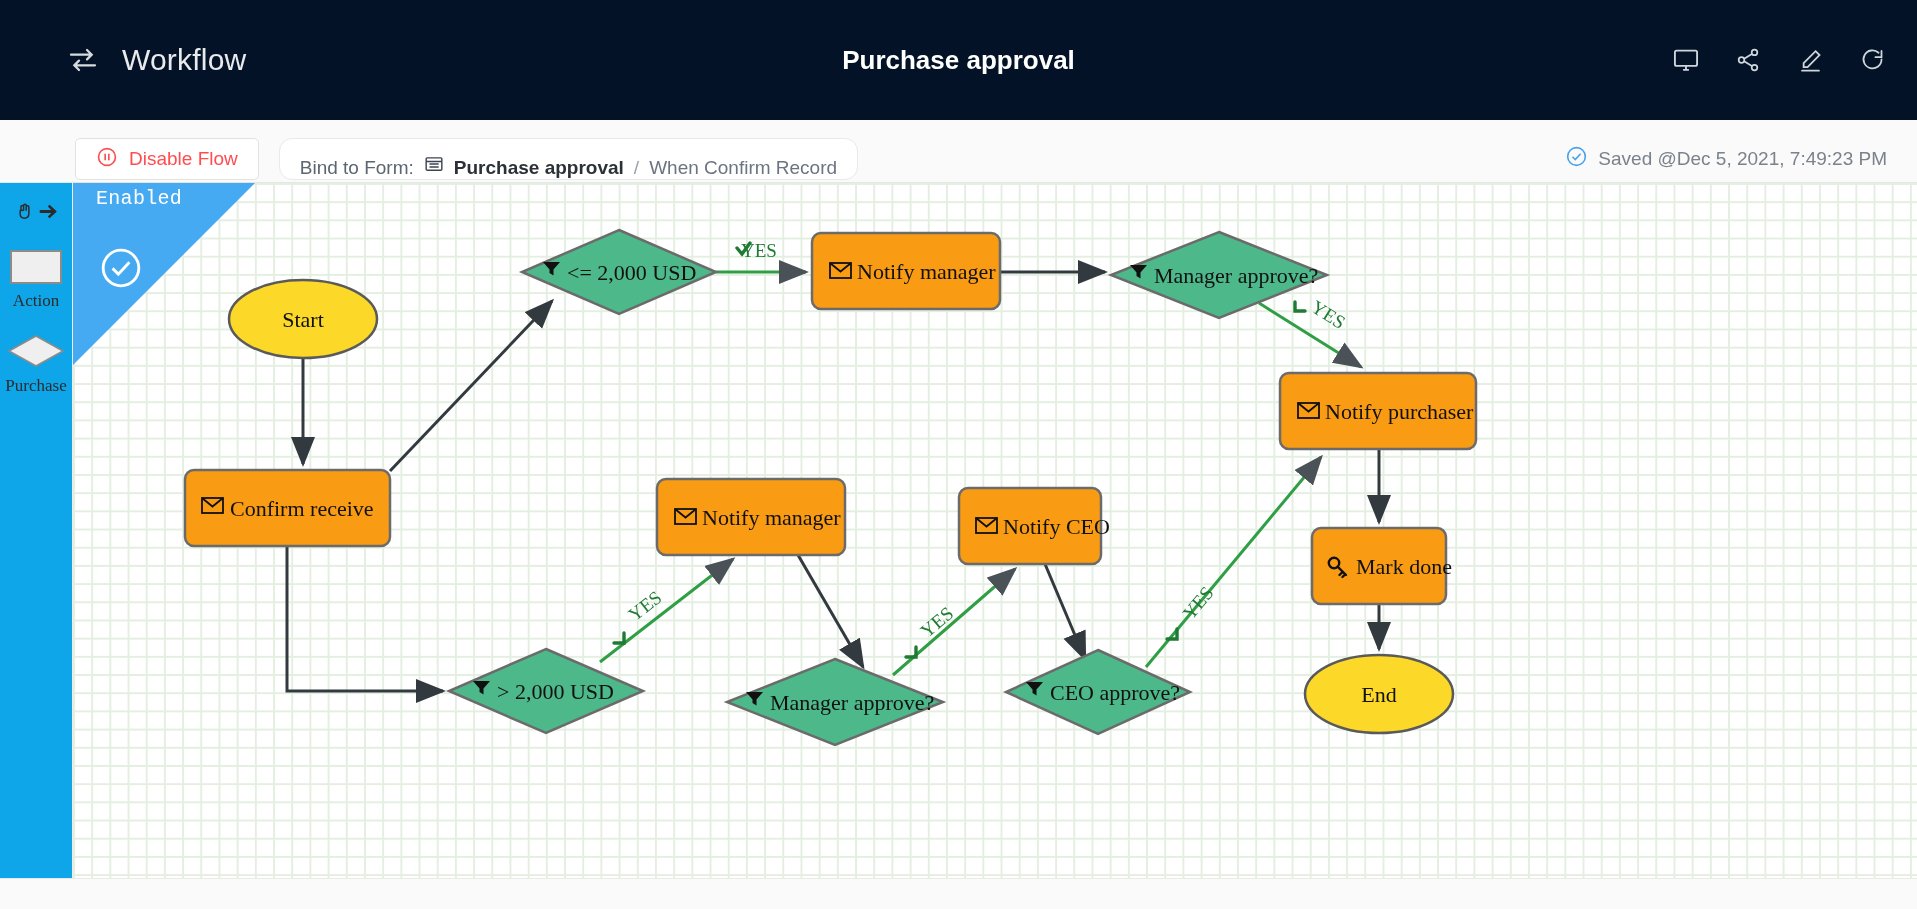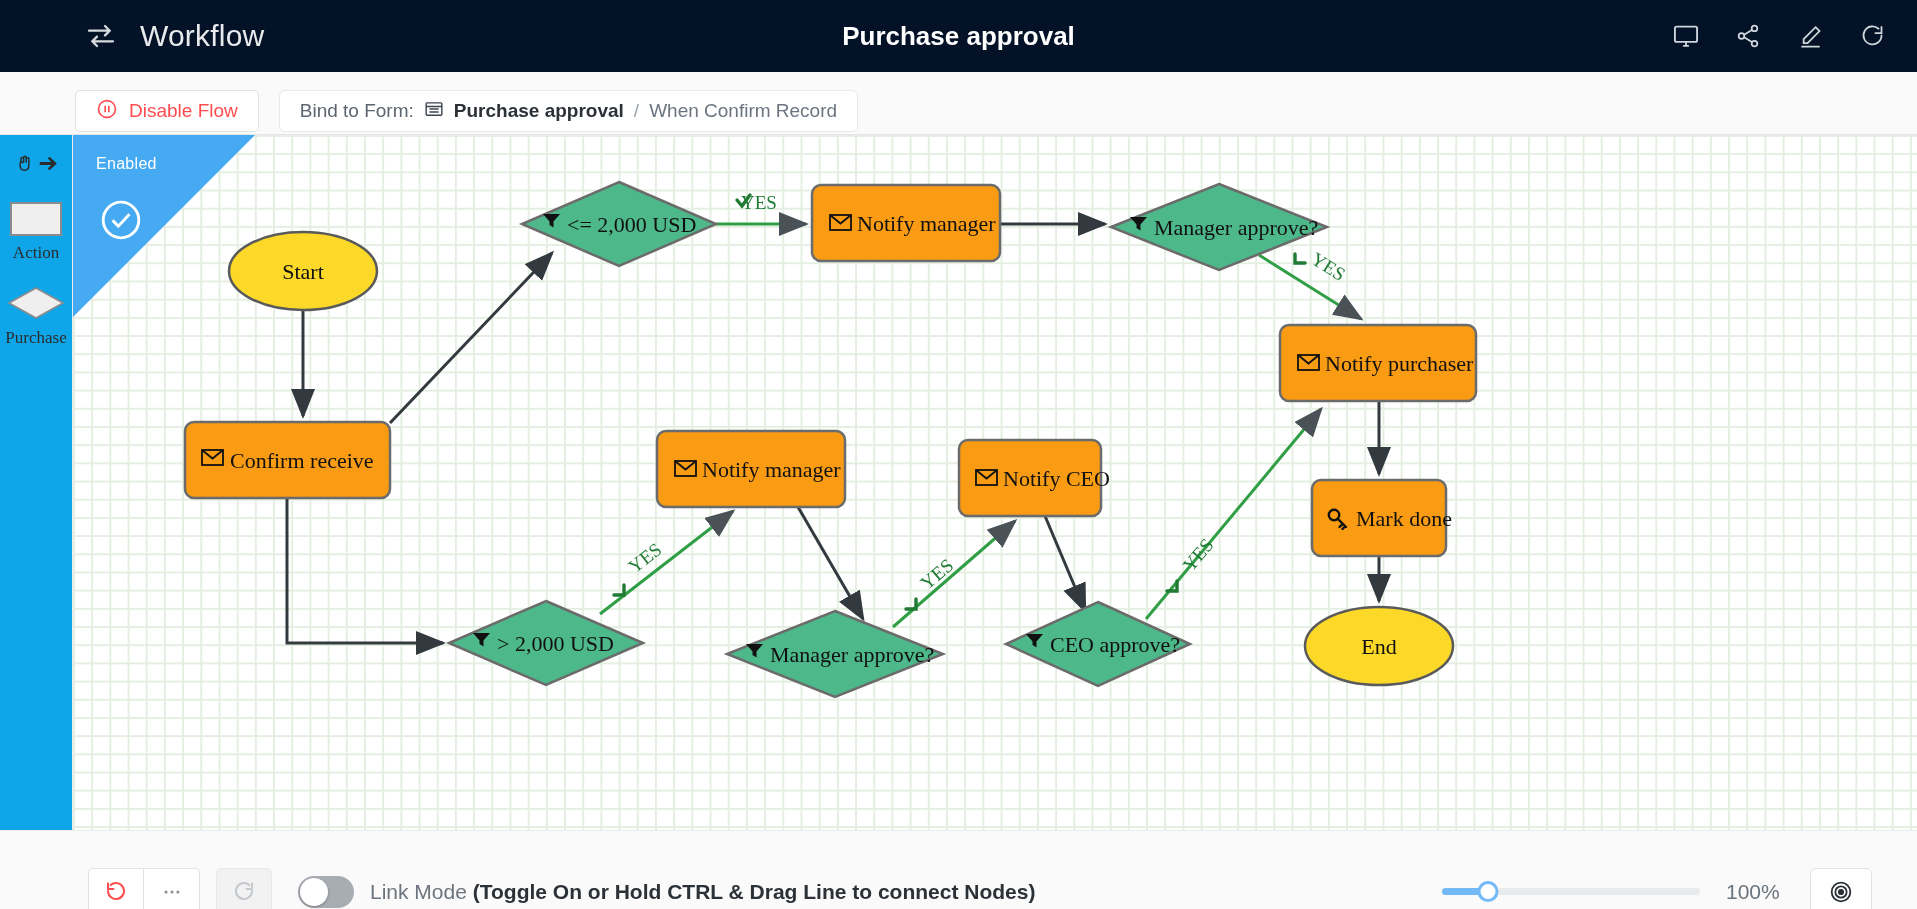--- a/index.html
+++ b/index.html
@@ -5,25 +5,25 @@
   * { box-sizing: border-box; margin: 0; padding: 0; }
   html, body {
     width: 1917px; height: 909px;
     font-family: "Liberation Sans", sans-serif;
     background: #ffffff;
     overflow: hidden;
   }
 
   
   .header {
-    height: 72px;
+    height: 120px;
     background: #031226;
     display: flex;
     align-items: center;
-    padding: 0 30px 0 84px;
+    padding: 0 30px 0 66px;
     position: relative;
   }
   .hdr-left { display: flex; align-items: center; gap: 22px; }
   .hdr-logo { width: 34px; height: 34px; color: #d7dbe0; display:flex; align-items:center; justify-content:center; }
   .hdr-title-app {
     font-size: 30px; color: #e8eaed; font-weight: 400; letter-spacing: .2px;
   }
   .hdr-center {
     position: absolute; left: 0; right: 0; text-align: center;
     font-size: 26px; font-weight: bold; color: #ffffff; pointer-events: none;
@@ -42,22 +42,22 @@
     display: flex; align-items: center; padding: 16px 30px 0 75px;
     border-bottom: 1px solid #e6e6e6;
     position: relative;
   }
   .btn-disable {
     height: 42px; background: #fff; border: 1px solid #e2e2e2; border-radius: 5px;
     display: flex; align-items: center; gap: 11px; padding: 0 20px;
     color: #ff4d4f; font-size: 19px; cursor: pointer;
   }
   .bind-box {
-    height: 42px; background: #fff; border: 1px solid #e9e9e9; border-radius: 6px;
-    display: flex; align-items: center; gap: 10px; padding: 0 20px;
+    height: 42px; background: #fff; border: 1px solid #e9e9e9; border-radius: 13px;
+    display: flex; align-items: flex-end; gap: 10px; padding: 0 20px;
     margin-left: 20px; font-size: 19px; color: #5c6570; cursor: pointer;
   }
   .bind-form-name { font-weight: bold; color: #2c3138; }
   .bind-sep { color: #9aa1a9; }
   .bind-trigger { color: #6b7480; }
   .saved {
     margin-left: auto; display: flex; align-items: center; gap: 10px;
     font-size: 19px; color: #7a828b;
   }
 
@@ -86,22 +86,22 @@
   }
   .enabled-banner {
     position: absolute; top: 0; left: 0; width: 182px; height: 182px;
     pointer-events: none; z-index: 5;
   }
   .enabled-banner .tri {
     position: absolute; top: 0; left: 0; width: 0; height: 0;
     border-top: 182px solid #45aaf2; border-right: 182px solid transparent;
   }
   .enabled-label {
-    position: absolute; top: 20px; left: 23px; color: #fff;
-    font-size: 16px; letter-spacing: .3px;
+    position: absolute; top: 4px; left: 23px; color: #fff;
+    font-size: 20px; letter-spacing: .3px; font-family: Liberation Mono, monospace;
   }
   .enabled-check { position: absolute; top: 62px; left: 25px; }
 
   svg.flow { position: absolute; inset: 0; width: 100%; height: 100%; z-index: 3; }
   .node-label { font-family: "Liberation Serif", serif; font-size: 22px; fill: #111; }
   .edge-label { font-family: "Liberation Serif", serif; font-size: 19px; fill: #1f7a33; }
   .node-rect { fill: #f99b13; stroke: #6b6b6b; stroke-width: 2.5; }
   .node-diamond { fill: #4db88a; stroke: #6b6b6b; stroke-width: 2.5; }
   .node-ellipse { fill: #fcd828; stroke: #5a5a5a; stroke-width: 2.5; }
   .edge-black { stroke: #333a3f; stroke-width: 3; fill: none; }
@@ -210,20 +210,29 @@
       <svg width="20" height="20" viewBox="0 0 24 24" fill="none" stroke="#3c4450" stroke-width="1.7">
         <rect x="2.6" y="4.6" width="18.8" height="14.8" rx="1.2"></rect>
         <path d="M2.6 9h18.8M6.6 12h11M6.6 15.6h11"></path>
       </svg>
     </span>
     <span class="bind-form-name">Purchase approval</span>
     <span class="bind-sep">/</span>
     <span class="bind-trigger">When Confirm Record</span>
   </div>
 
+  <div class="saved">
+    <span>
+      <svg width="23" height="23" viewBox="0 0 24 24" fill="none" stroke="#4aa3e8" stroke-width="1.7">
+        <circle cx="12" cy="12" r="9.2"></circle>
+          <path d="M7.8 12.3l2.9 2.9 5.6-6"></path>
+      </svg>
+    </span>
+    <span>Saved @Dec 5, 2021, 7:49:23 PM</span>
+  </div>
 </div>
 
 <div class="body-wrap">
 
   <div class="palette">
     <div class="palette-cursor">
       <svg width="21" height="21" viewBox="0 0 24 24" fill="none" stroke="#2b2b2b" stroke-width="1.7">
         <path d="M8 11V6.6a1.5 1.5 0 0 1 3 0V11V5.2a1.5 1.5 0 0 1 3 0V11V6.8a1.5 1.5 0 0 1 3 0V14c0 3.2-2 5.6-5 5.6s-5-2-5-5V11.6a1.4 1.4 0 0 1 2.8 0"></path>
       </svg>
       <svg width="21" height="21" viewBox="0 0 24 24" fill="#2b2b2b">

